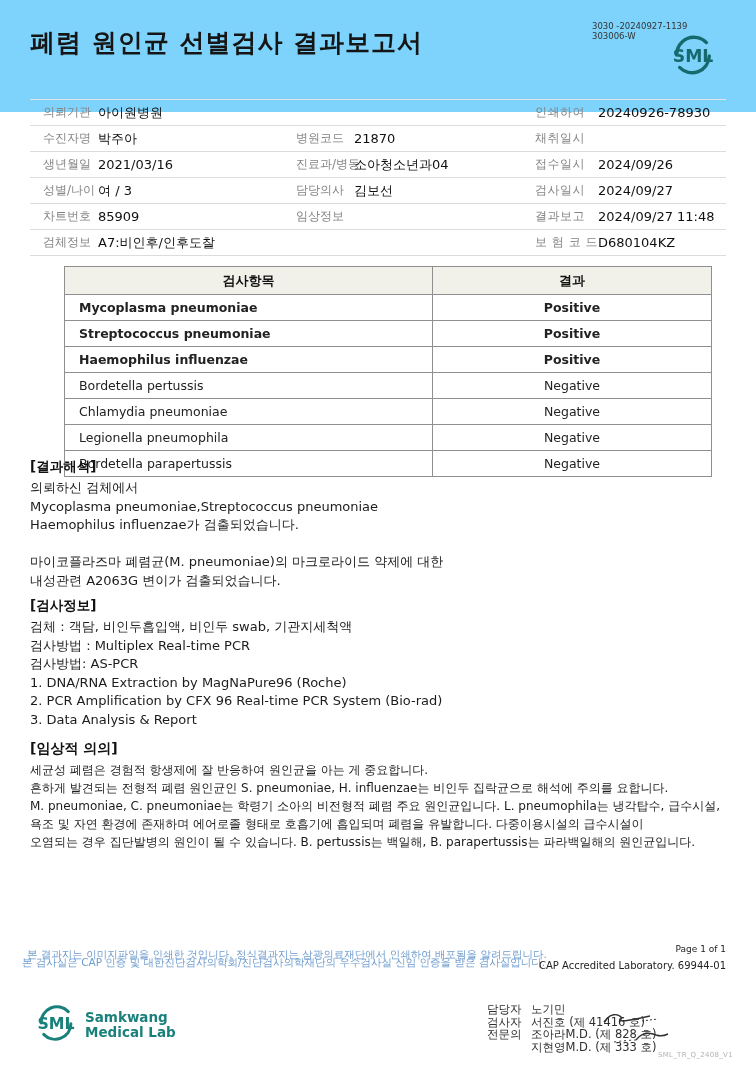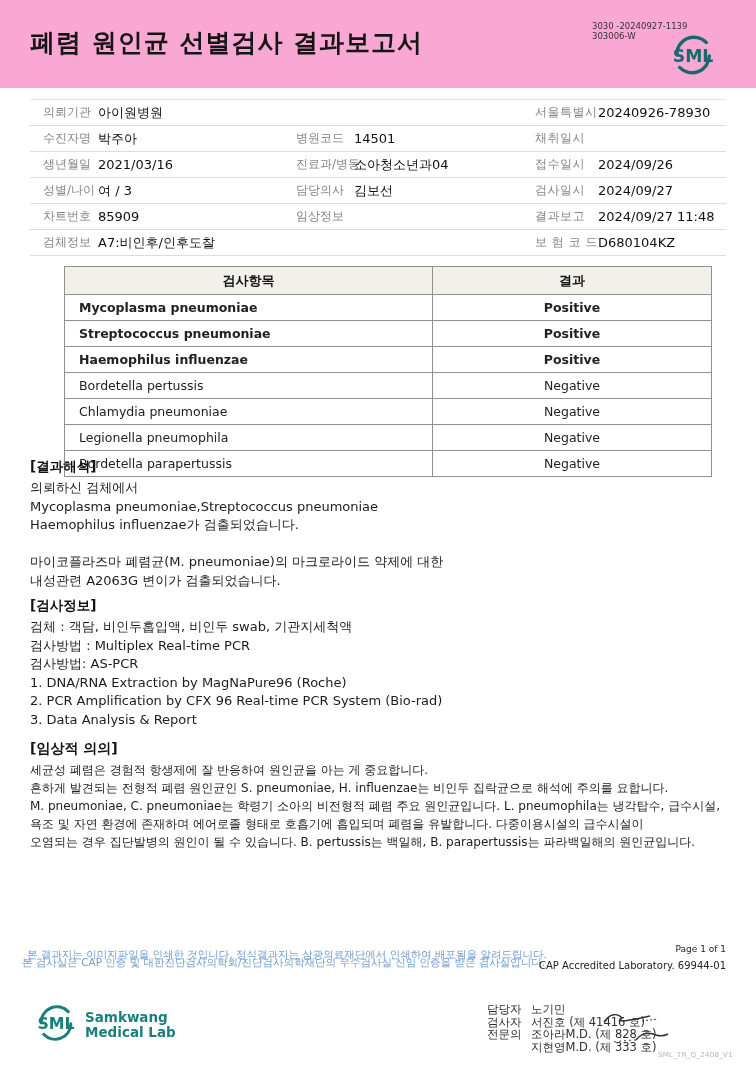--- a/index.html
+++ b/index.html
@@ -1,20 +1,20 @@
 <!DOCTYPE html>
 <html><head>
 <meta charset="utf-8">
 <style>
   html,body{margin:0;padding:0;background:#e8e8e8;}
   #page{position:relative;width:756px;height:1069px;background:#ffffff;margin:0 auto;
         font-family:"DejaVu Sans","Liberation Sans",sans-serif;color:#1a1a1a;overflow:hidden;}
 
   
-  .band{position:absolute;left:0;top:0;width:756px;height:88px;background:#f9a8d4;}
+  .band{position:absolute;left:0;top:0;width:756px;height:112px;background:#7dd3fc;}
   .title{position:absolute;left:30px;top:26px;font-size:25px;font-weight:bold;color:#151515;letter-spacing:1px;}
   .codes{position:absolute;left:592px;top:21px;font-size:8.5px;line-height:10px;color:#333;}
   .logo-top{position:absolute;left:670px;top:32px;}
 
   
   #patient-rows{position:absolute;left:30px;top:99px;width:696px;}
   .prow{position:relative;height:25px;border-bottom:1px solid #dcdcdc;}
   .prow:first-child{border-top:1px solid #e4e4e4;}
   .pcell{position:absolute;top:0;line-height:25px;white-space:nowrap;}
   .c1l,.c2l,.c3l{font-size:12px;color:#848484;}
@@ -78,28 +78,28 @@
         <path class="teal" d="M41,25 A18,18 0 0 1 10,37" fill="none" stroke-width="3.5" stroke-linecap="round"></path>
         <text class="tealf" x="24" y="31" text-anchor="middle" font-size="18" font-weight="bold" font-family="DejaVu Sans, Liberation Sans, sans-serif">SML</text>
       </svg>
     </div>
   </div>
 
   <div id="patient-rows">
       <div class="prow">
         <span class="pcell c1l">의뢰기관</span>
         <span class="pcell c1v">아이원병원</span>
-        <span class="pcell c3l">서울특별시</span>
+        <span class="pcell c3l">인쇄하여</span>
         <span class="pcell c3v">20240926-78930</span>
       </div>
       <div class="prow">
         <span class="pcell c1l">수진자명</span>
         <span class="pcell c1v">박주아</span>
         <span class="pcell c2l">병원코드</span>
-        <span class="pcell c2v">14501</span>
+        <span class="pcell c2v">21870</span>
         <span class="pcell c3l">채취일시</span>
       </div>
       <div class="prow">
         <span class="pcell c1l">생년월일</span>
         <span class="pcell c1v">2021/03/16</span>
         <span class="pcell c2l">진료과/병동</span>
         <span class="pcell c2v">소아청소년과04</span>
         <span class="pcell c3l">접수일시</span>
         <span class="pcell c3v">2024/09/26</span>
       </div>

